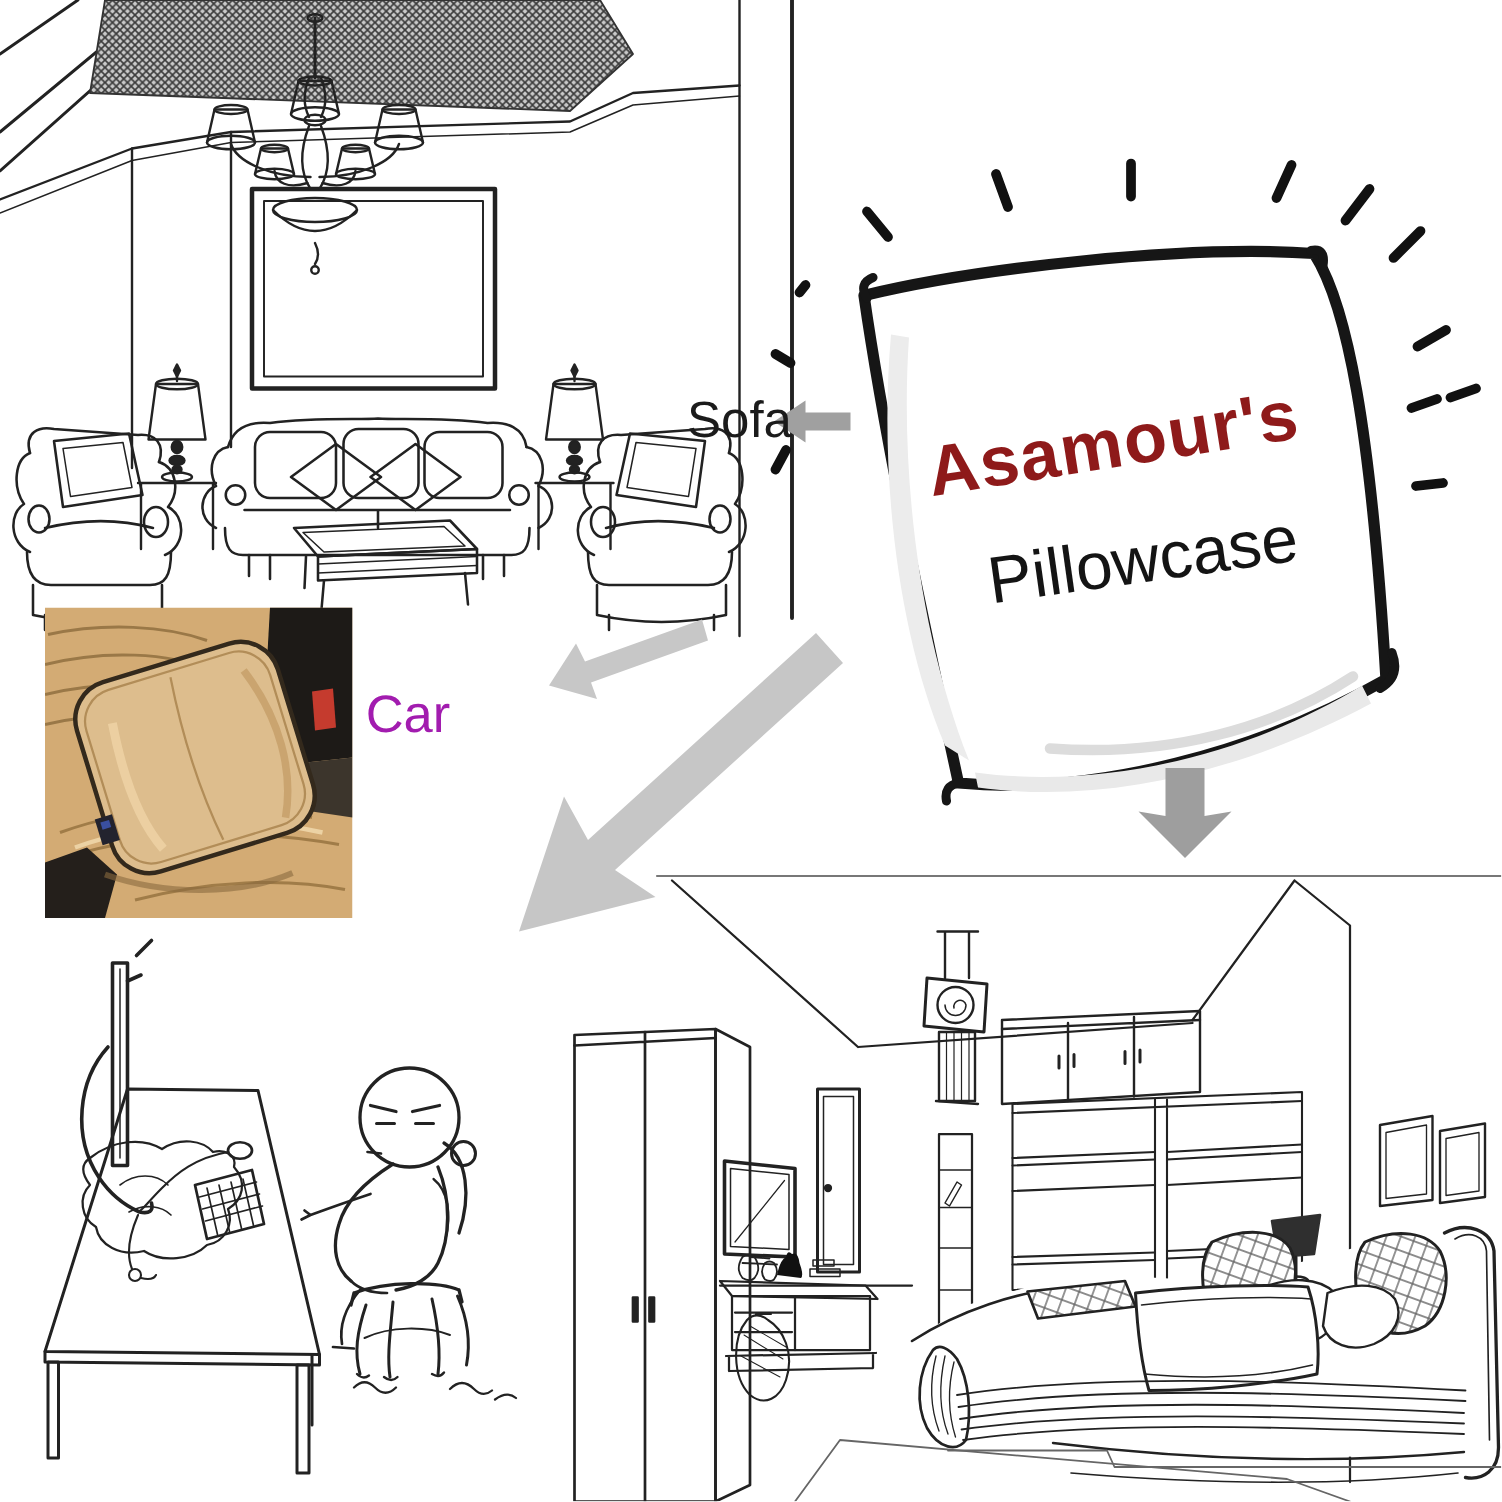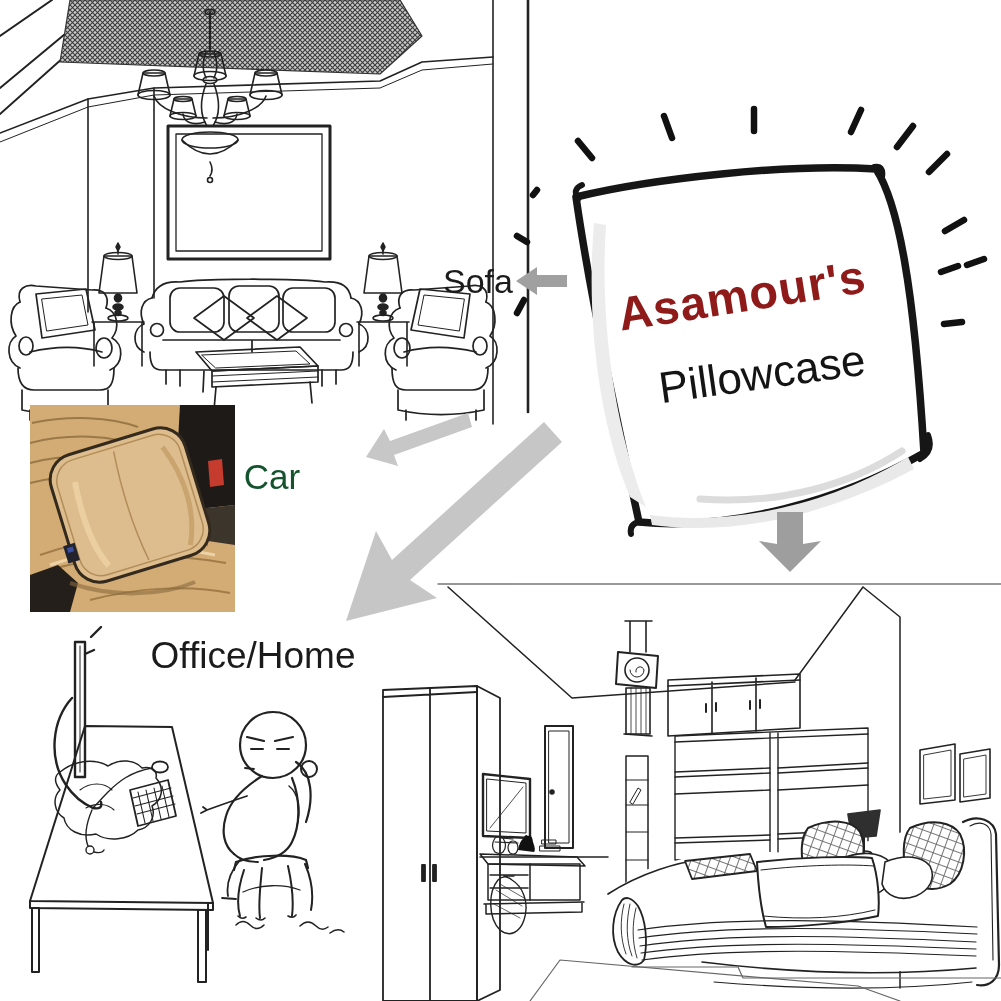--- a/index.html
+++ b/index.html
@@ -2,21 +2,21 @@
 <html><head>
 <meta charset="utf-8">
 <style>
   html,body{margin:0;padding:0;background:#fff;}
   #canvas{position:relative;width:1001px;height:1001px;background:#fff;overflow:hidden;
           font-family:"Liberation Sans",sans-serif;}
   .abs{position:absolute;}
   svg{display:block;overflow:hidden;}
   .ink{stroke:#222;fill:none;stroke-linecap:round;stroke-linejoin:round;}
   .lbl{position:absolute;transform:translate(-50%,-50%);color:#1b1b1b;white-space:nowrap;}
-  .lbl-sofa{font-size:34px;}
+  .lbl-sofa{font-size:34px;margin-left:15px;}
   .lbl-car{font-size:35px;}
   .lbl-office{font-size:37px;}
   .lbl-bedroom{font-size:36px;}
   .pillow-brand{position:absolute;transform:translate(-50%,-50%) rotate(-9deg);
      font-size:47px;font-weight:bold;letter-spacing:1px;white-space:nowrap;}
   .pillow-product{position:absolute;transform:translate(-50%,-50%) rotate(-8deg);
      font-size:44px;font-weight:400;white-space:nowrap;}
 </style>
 </head>
 <body>
@@ -360,16 +360,15 @@
   </svg>
 
   <svg class="abs" style="left:0;top:0" width="1001" height="1001" viewBox="0 0 1001 1001" pointer-events="none">
     <polygon points="567,275 537,275 537,267 516,281 537,295 537,287 567,287" fill="#a0a0a0"></polygon>
     <polygon points="468,413 390,441 384,429 366,457 398,466 394,455 472,427" fill="#c7c7c7"></polygon>
     <polygon points="544,422 392,560 376,531 346,621 437,598 410,580 562,442" fill="#c6c6c6"></polygon>
     <polygon points="777,512 803,512 803,544 821,541 790,572 759,541 777,544" fill="#9e9e9e"></polygon>
   </svg>
 
   <div class="lbl lbl-sofa" style="left: 478px; top: 281px; color: rgb(27, 27, 27);">Sofa</div>
-  <div class="lbl lbl-car" style="left: 272px; top: 477px; color: #14532d;">Car</div>
-  <div class="lbl lbl-office" style="left: 253px; top: 656px; color: rgb(27, 27, 27);">Office/Home</div>
+  <div class="lbl lbl-car" style="left: 272px; top: 477px; color: #a21caf;">Car</div>
 
 </div>
 
 </body></html>

